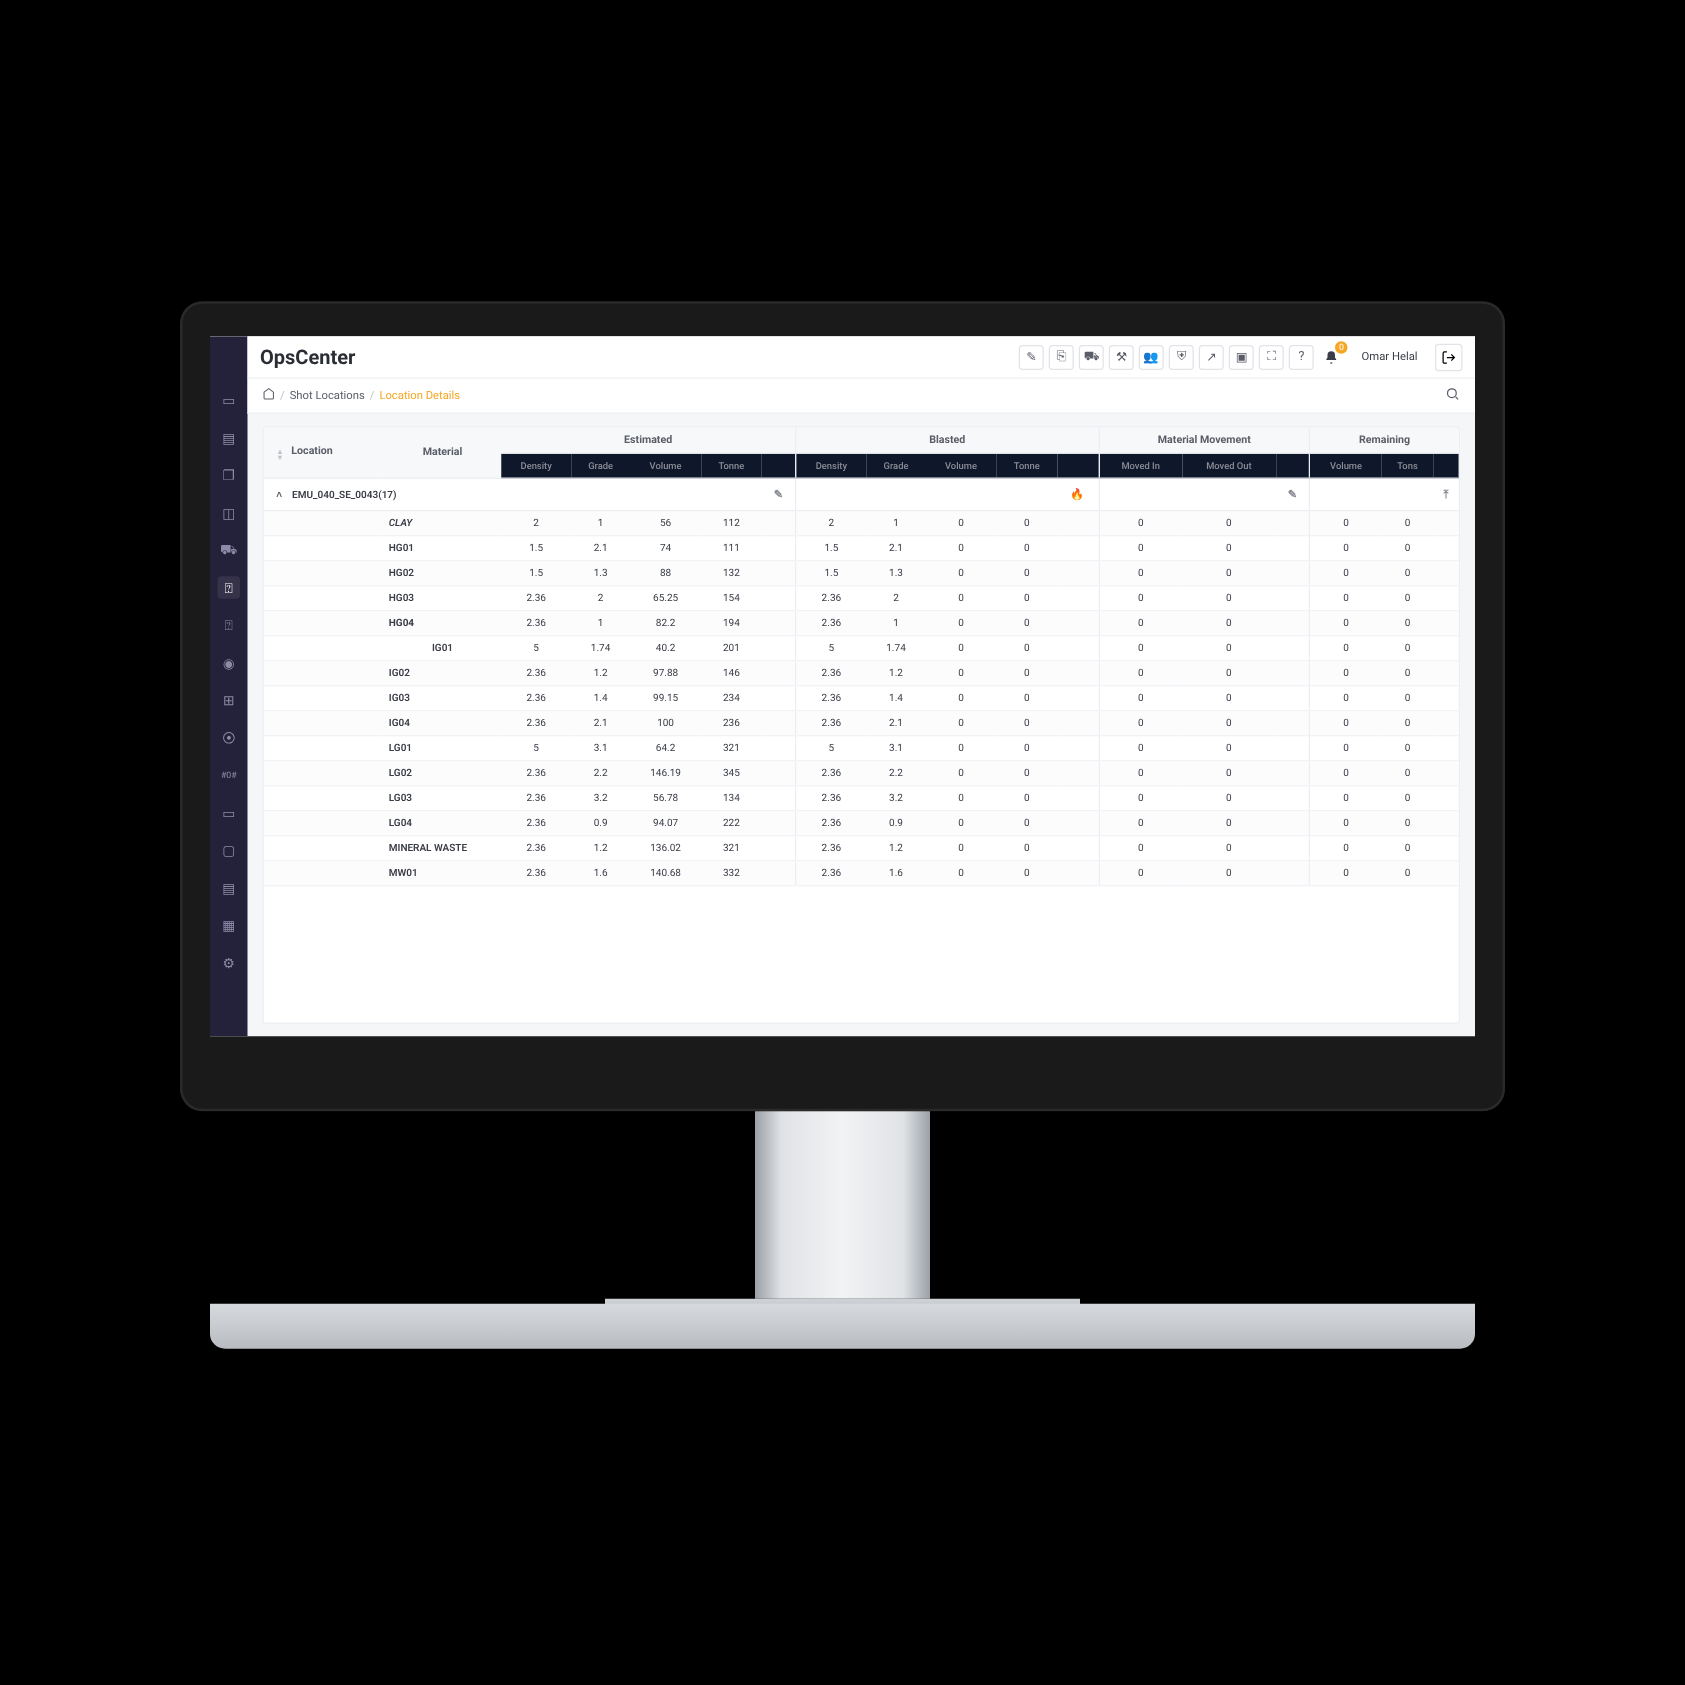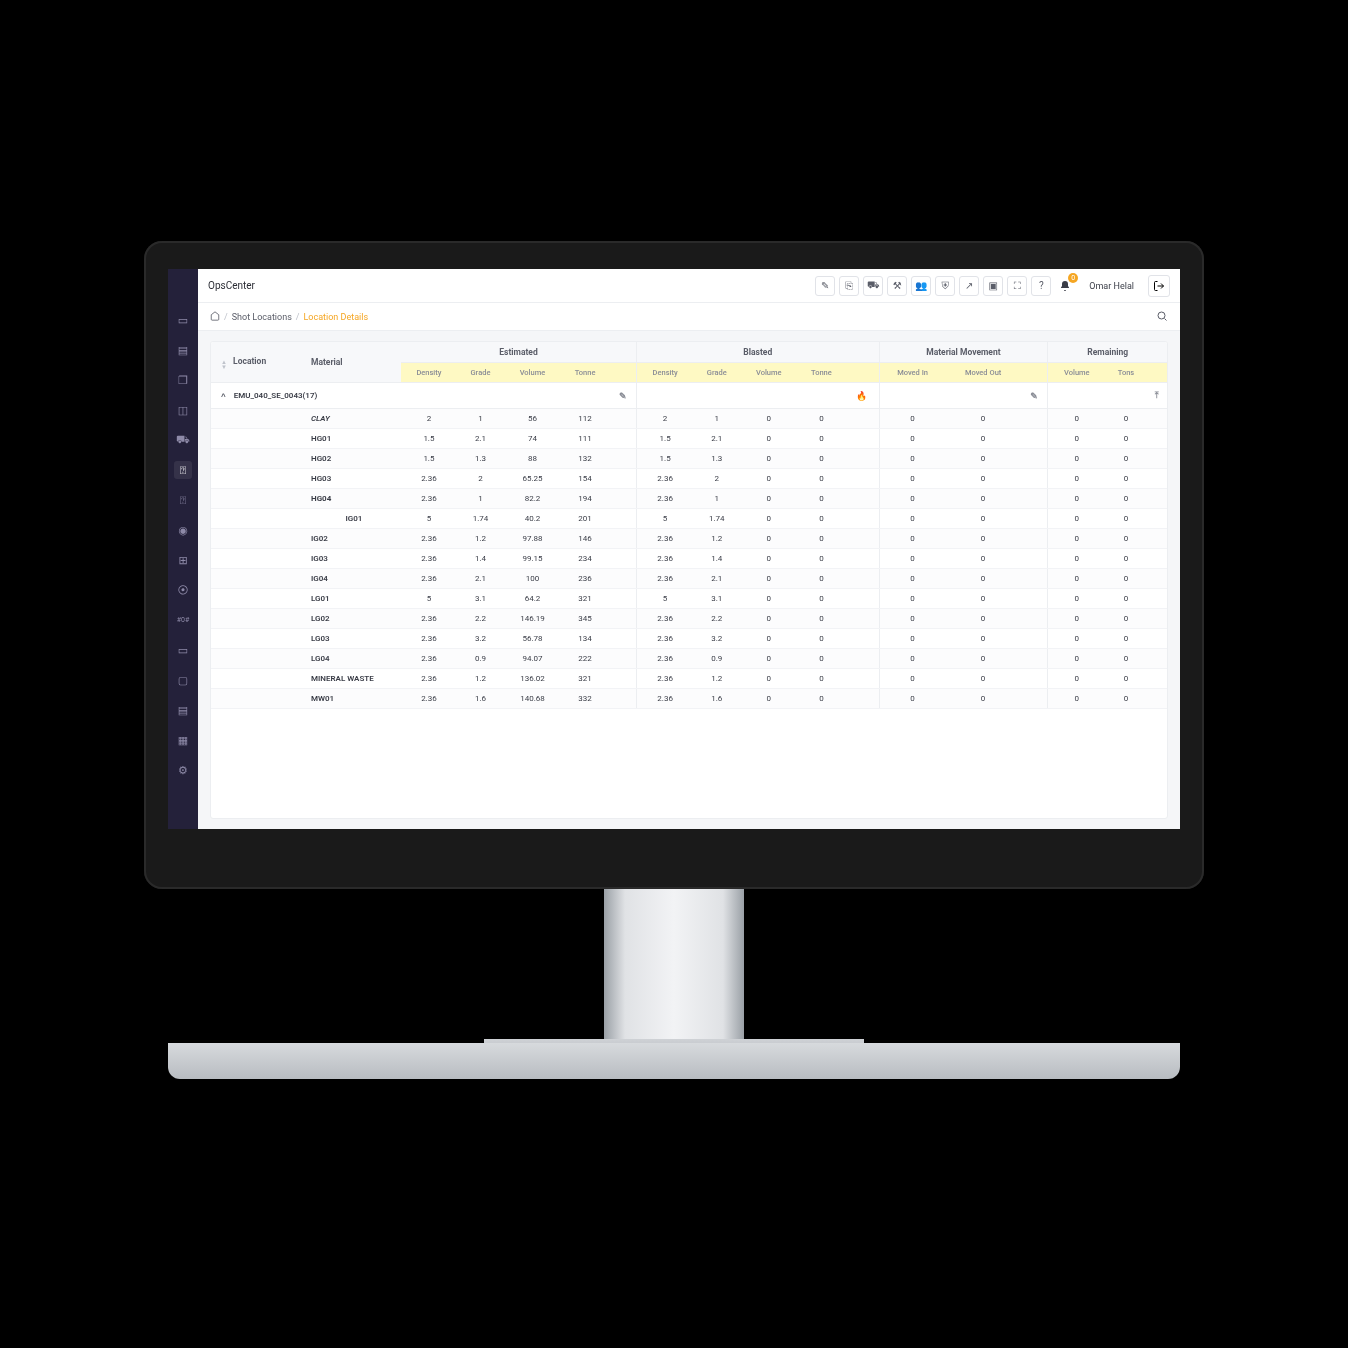--- a/index.html
+++ b/index.html
@@ -74,41 +74,41 @@
 .sidebar .sbi.active { color:#fff; background:rgba(255,255,255,0.08); border-radius:3px; }
 .main { flex:1; display:flex; flex-direction:column; min-width:0; }
 .topbar {
   height: 34px;
   background: #fff;
   display: flex;
   align-items: center;
   padding: 0 10px;
   border-bottom: 1px solid #eceef1;
 }
-.brand { font-size: 10px; font-weight:400; color:#2b2d35; }
+.brand { font-size: 16px; font-weight:700; color:#2b2d35; }
 .tb-actions { margin-left:auto; display:flex; align-items:center; gap:4px; }
 .tb-btn { width:20px; height:20px; border:1px solid #e1e3e8; border-radius:3px; display:flex; align-items:center; justify-content:center; color:#5a5d68; font-size:10px; cursor:pointer; }
 .bell { position:relative; width:20px; height:20px; display:flex; align-items:center; justify-content:center; color:#3a3d47; cursor:pointer;}
 .bell .badge { position:absolute; top:-3px; right:-3px; background:#f5a623; color:#fff; font-size:7px; width:10px; height:10px; border-radius:50%; display:flex; align-items:center; justify-content:center; }
 .user { font-size:9px; color:#3a3d47; margin-left:10px; }
 .logout { margin-left:10px; width:22px; height:22px; border:1px solid #e1e3e8; border-radius:3px; display:flex; align-items:center; justify-content:center; cursor:pointer; }
 
 .crumbar { height:28px; background:#fff; display:flex; align-items:center; padding:0 12px; border-bottom:1px solid #eceef1; font-size:9px; }
 .crumbar a { color:#5a5d68; text-decoration:none; }
 .crumbar .sep { margin:0 4px; color:#bfc3cb; }
 .crumbar .cur { color:#f5a623; }
 .crumbar .srch { margin-left:auto; color:#5a5d68; cursor:pointer; }
 
 .content { flex:1; padding:10px 12px; overflow:hidden; }
 .tablewrap { background:#fff; border:1px solid #eceef1; border-radius:3px; height:100%; overflow:auto; position:relative; }
 table { border-collapse:collapse; width:100%; font-size:8px; color:#3a3d47; }
 th, td { padding:5px 4px; text-align:center; }
 th { font-weight:700; color:#5a5d68; }
 thead tr:first-child th { background:#f7f8fa; border-bottom:1px solid #eceef1; font-size:8.5px; }
-thead tr:nth-child(2) th { background:#fef9c3; border-bottom:1px solid #eceef1; font-size:7.5px; font-weight:500; color:#8a8d96; }
+thead tr:nth-child(2) th { background:#0f172a; border-bottom:1px solid #eceef1; font-size:7.5px; font-weight:500; color:#8a8d96; }
 th.lh, td.lh { text-align:left; padding-left:10px; }
 .group-row td { background:#fff; font-weight:600; border-bottom:1px solid #eceef1; padding-top:7px; padding-bottom:7px; }
 tbody tr.data td { border-bottom:1px solid #f2f3f6; }
 tbody tr.data:nth-child(even) td { background:#fcfcfd; }
 .sort { display:inline-flex; flex-direction:column; margin-right:4px; font-size:6px; line-height:5px; color:#bfc3cb; cursor:pointer; }
 .edit-ic { color:#8a8d96; cursor:pointer; font-size:9px; }
 .fire-ic { color:#e8552b; font-size:9px; }
 .chev { color:#5a5d68; margin-right:6px; font-size:8px; cursor:pointer; }
 .colsep { border-left:1px solid #eceef1; }
 </style>
@@ -191,21 +191,21 @@
             <table>
               <thead>
                 <tr>
                   <th class="lh" rowspan="2" style="width:90px;">
                     <span class="sort">
                         <span>▲</span>
                         <span>▼</span>
                       </span>
                     <span>Location</span>
                   </th>
-                  <th class="lh" rowspan="2" style="width:100px;">Material</th>
+                  <th class="lh" rowspan="2" style="width:100px;text-align:center;">Material</th>
                   <th colspan="5">Estimated</th>
                   <th colspan="5" class="colsep">Blasted</th>
                   <th colspan="3" class="colsep">Material Movement</th>
                   <th colspan="3" class="colsep">Remaining</th>
                 </tr>
                 <tr>
                   <th>Density</th>
                   <th>Grade</th>
                   <th>Volume</th>
                   <th>Tonne</th>

